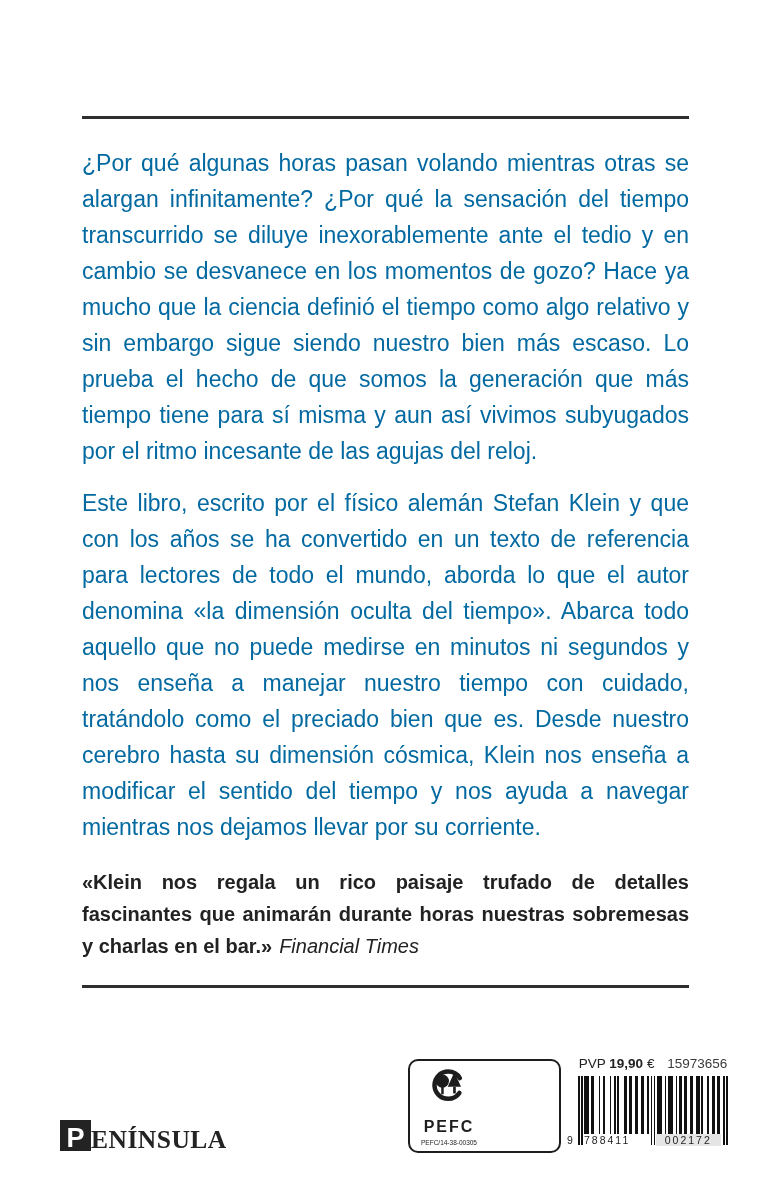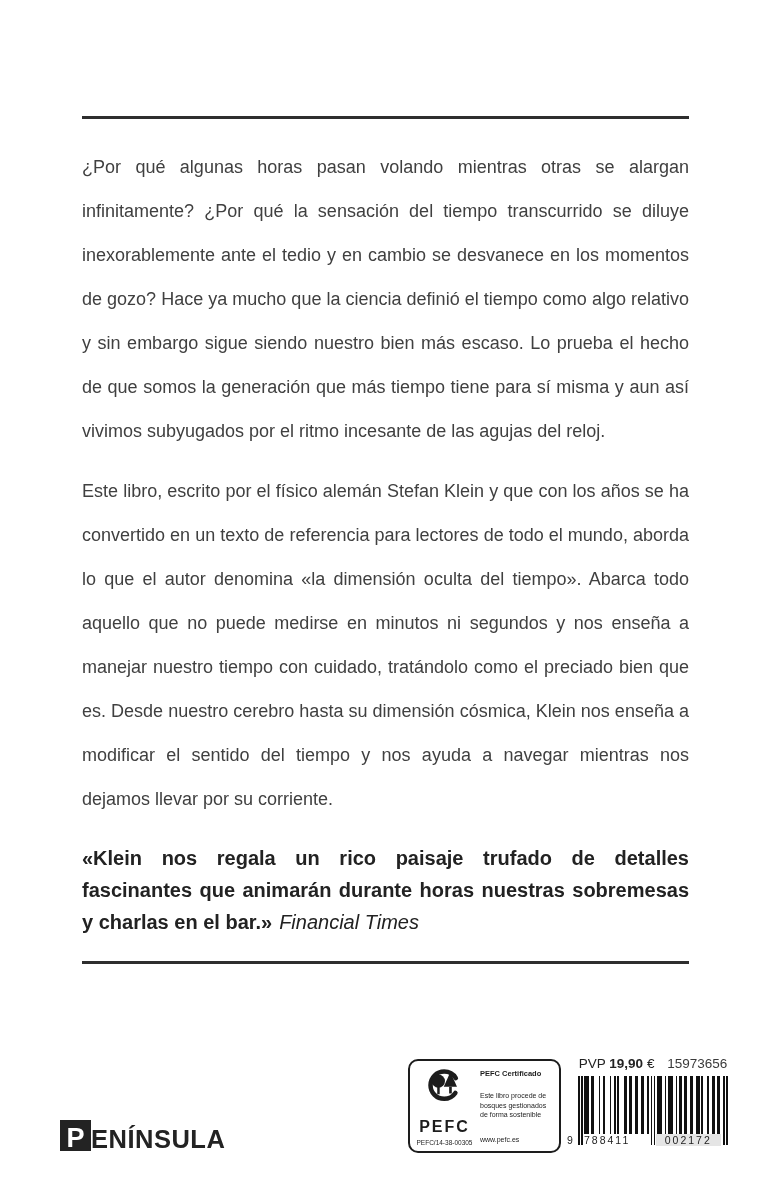--- a/index.html
+++ b/index.html
@@ -21,24 +21,24 @@
     width: 607px;
   }
   .rule {
     height: 3px;
     background: #2e2e2e;
     width: 100%;
   }
   .rule.top { margin-top: 116px; }
   .rule.bottom { margin-top: 23px; }
   p.body {
-    font-size: 18px;
-    line-height: 44px;
+    font-size: 23px;
+    line-height: 36px;
     text-align: justify;
-    color: #404040;
+    color: #0369a1;
   }
   p.p1 { margin-top: 26px; }
   p.p2 { margin-top: 16px; }
   p.review {
     margin-top: 21px;
     font-size: 20px;
     line-height: 32px;
     text-align: justify;
     font-weight: bold;
     color: #222222;
@@ -71,20 +71,21 @@
     line-height: 0.78;
     padding-bottom: 2px;
   }
   .pub-rest {
     font-weight: bold;
     font-size: 25.5px;
     letter-spacing: 0.5px;
     line-height: 0.75;
     color: #232323;
     padding-bottom: 2px;
+    font-family: Liberation Serif, serif;
   }
 
   
   .pefc-box {
     position: absolute;
     left: 408px;
     top: 1059px;
     width: 153px;
     height: 94px;
     border: 2.5px solid #1d1d1d;
@@ -178,25 +179,20 @@
       <svg class="pefc-mark" viewBox="0 0 60 52" xmlns="http://www.w3.org/2000/svg">
         <circle cx="29" cy="22" r="16.5" fill="none" stroke="#1d1d1d" stroke-width="5.5" stroke-dasharray="84 19.6" stroke-dashoffset="-10" stroke-linecap="round"></circle>
         <circle cx="22" cy="17" r="8" fill="#1d1d1d"></circle>
         <rect x="20.6" y="23" width="3" height="10" fill="#1d1d1d"></rect>
         <polygon points="36.5,6 44.5,24 28.5,24" fill="#1d1d1d"></polygon>
         <rect x="35" y="24" width="3.2" height="8" fill="#1d1d1d"></rect>
       </svg>
       <div class="pefc-word">PEFC</div>
       <div class="pefc-license">PEFC/14-38-00305</div>
     </div>
-    <div class="pefc-right">
-      <div class="pefc-title">PEFC Certificado</div>
-      <div class="pefc-desc">Este libro procede de bosques gestionados de forma sostenible</div>
-      <div class="pefc-url">www.pefc.es</div>
-    </div>
   </div>
 
   <div class="barcode-block">
     <div class="pvp-line">
       <span>PVP</span>
       <span class="pvp-amount">19,90</span>
       <span>€</span>
       <span class="pvp-ref">15973656</span>
     </div>
     <div class="bars">

